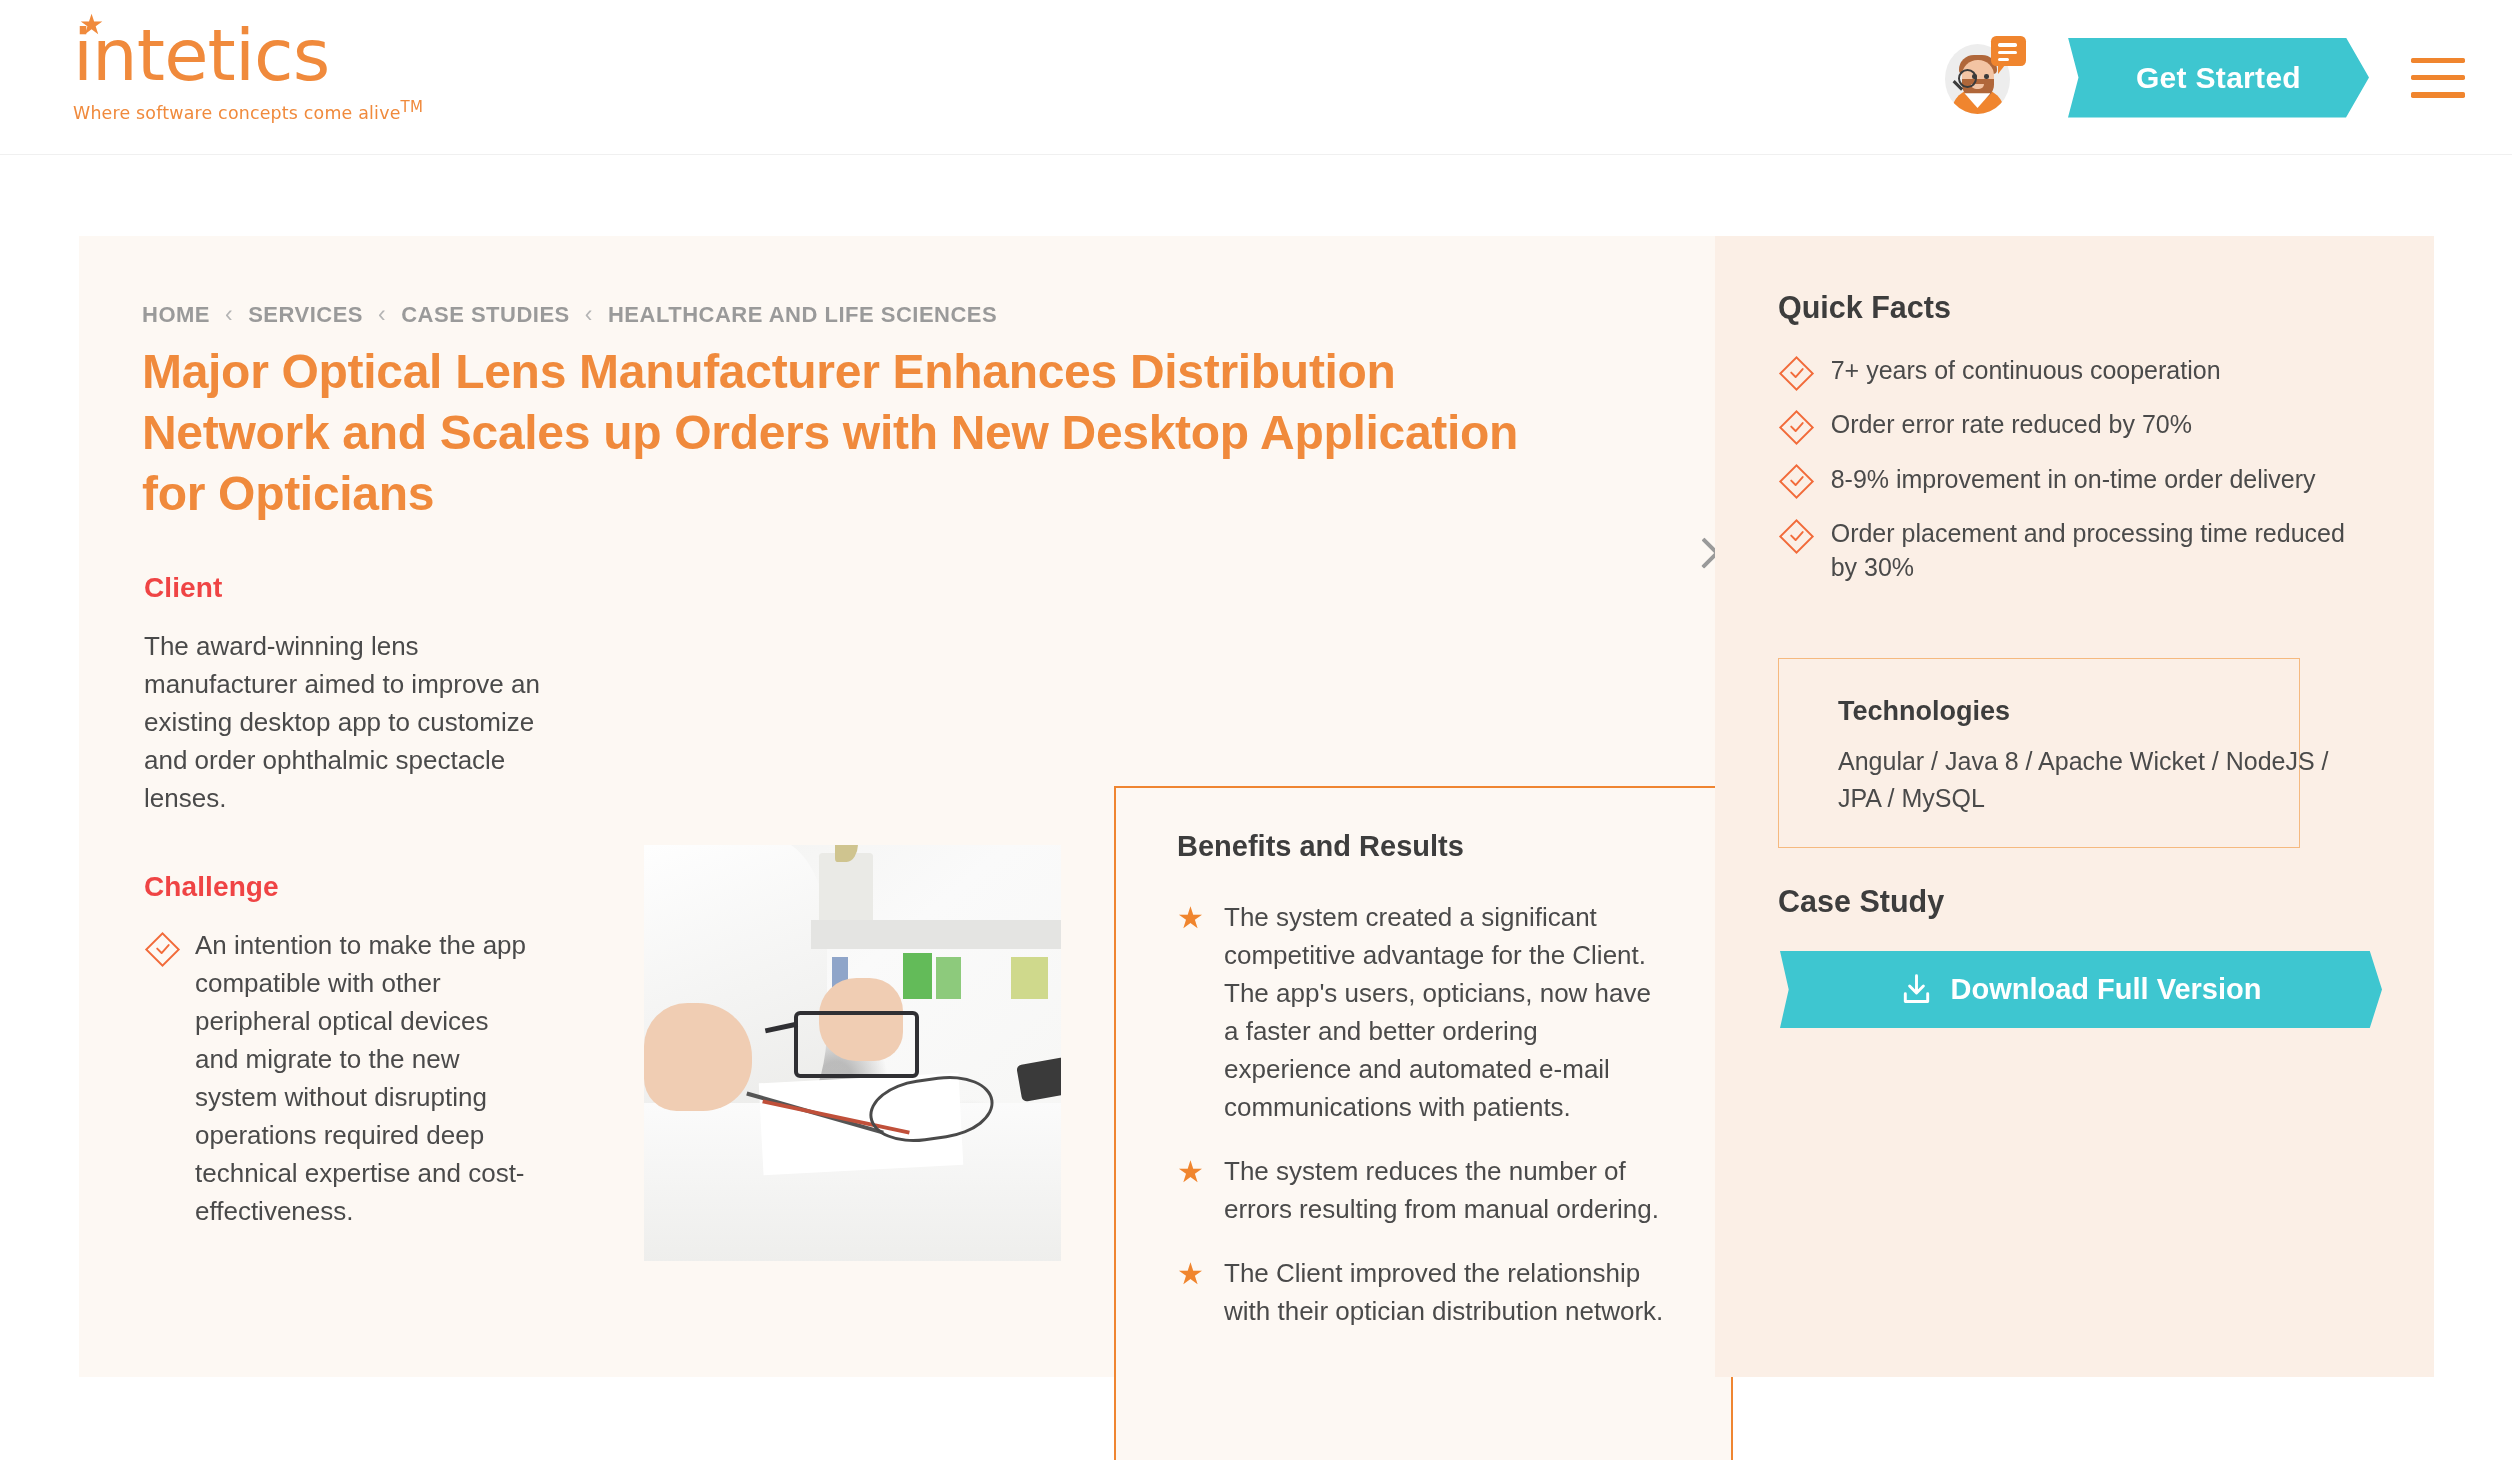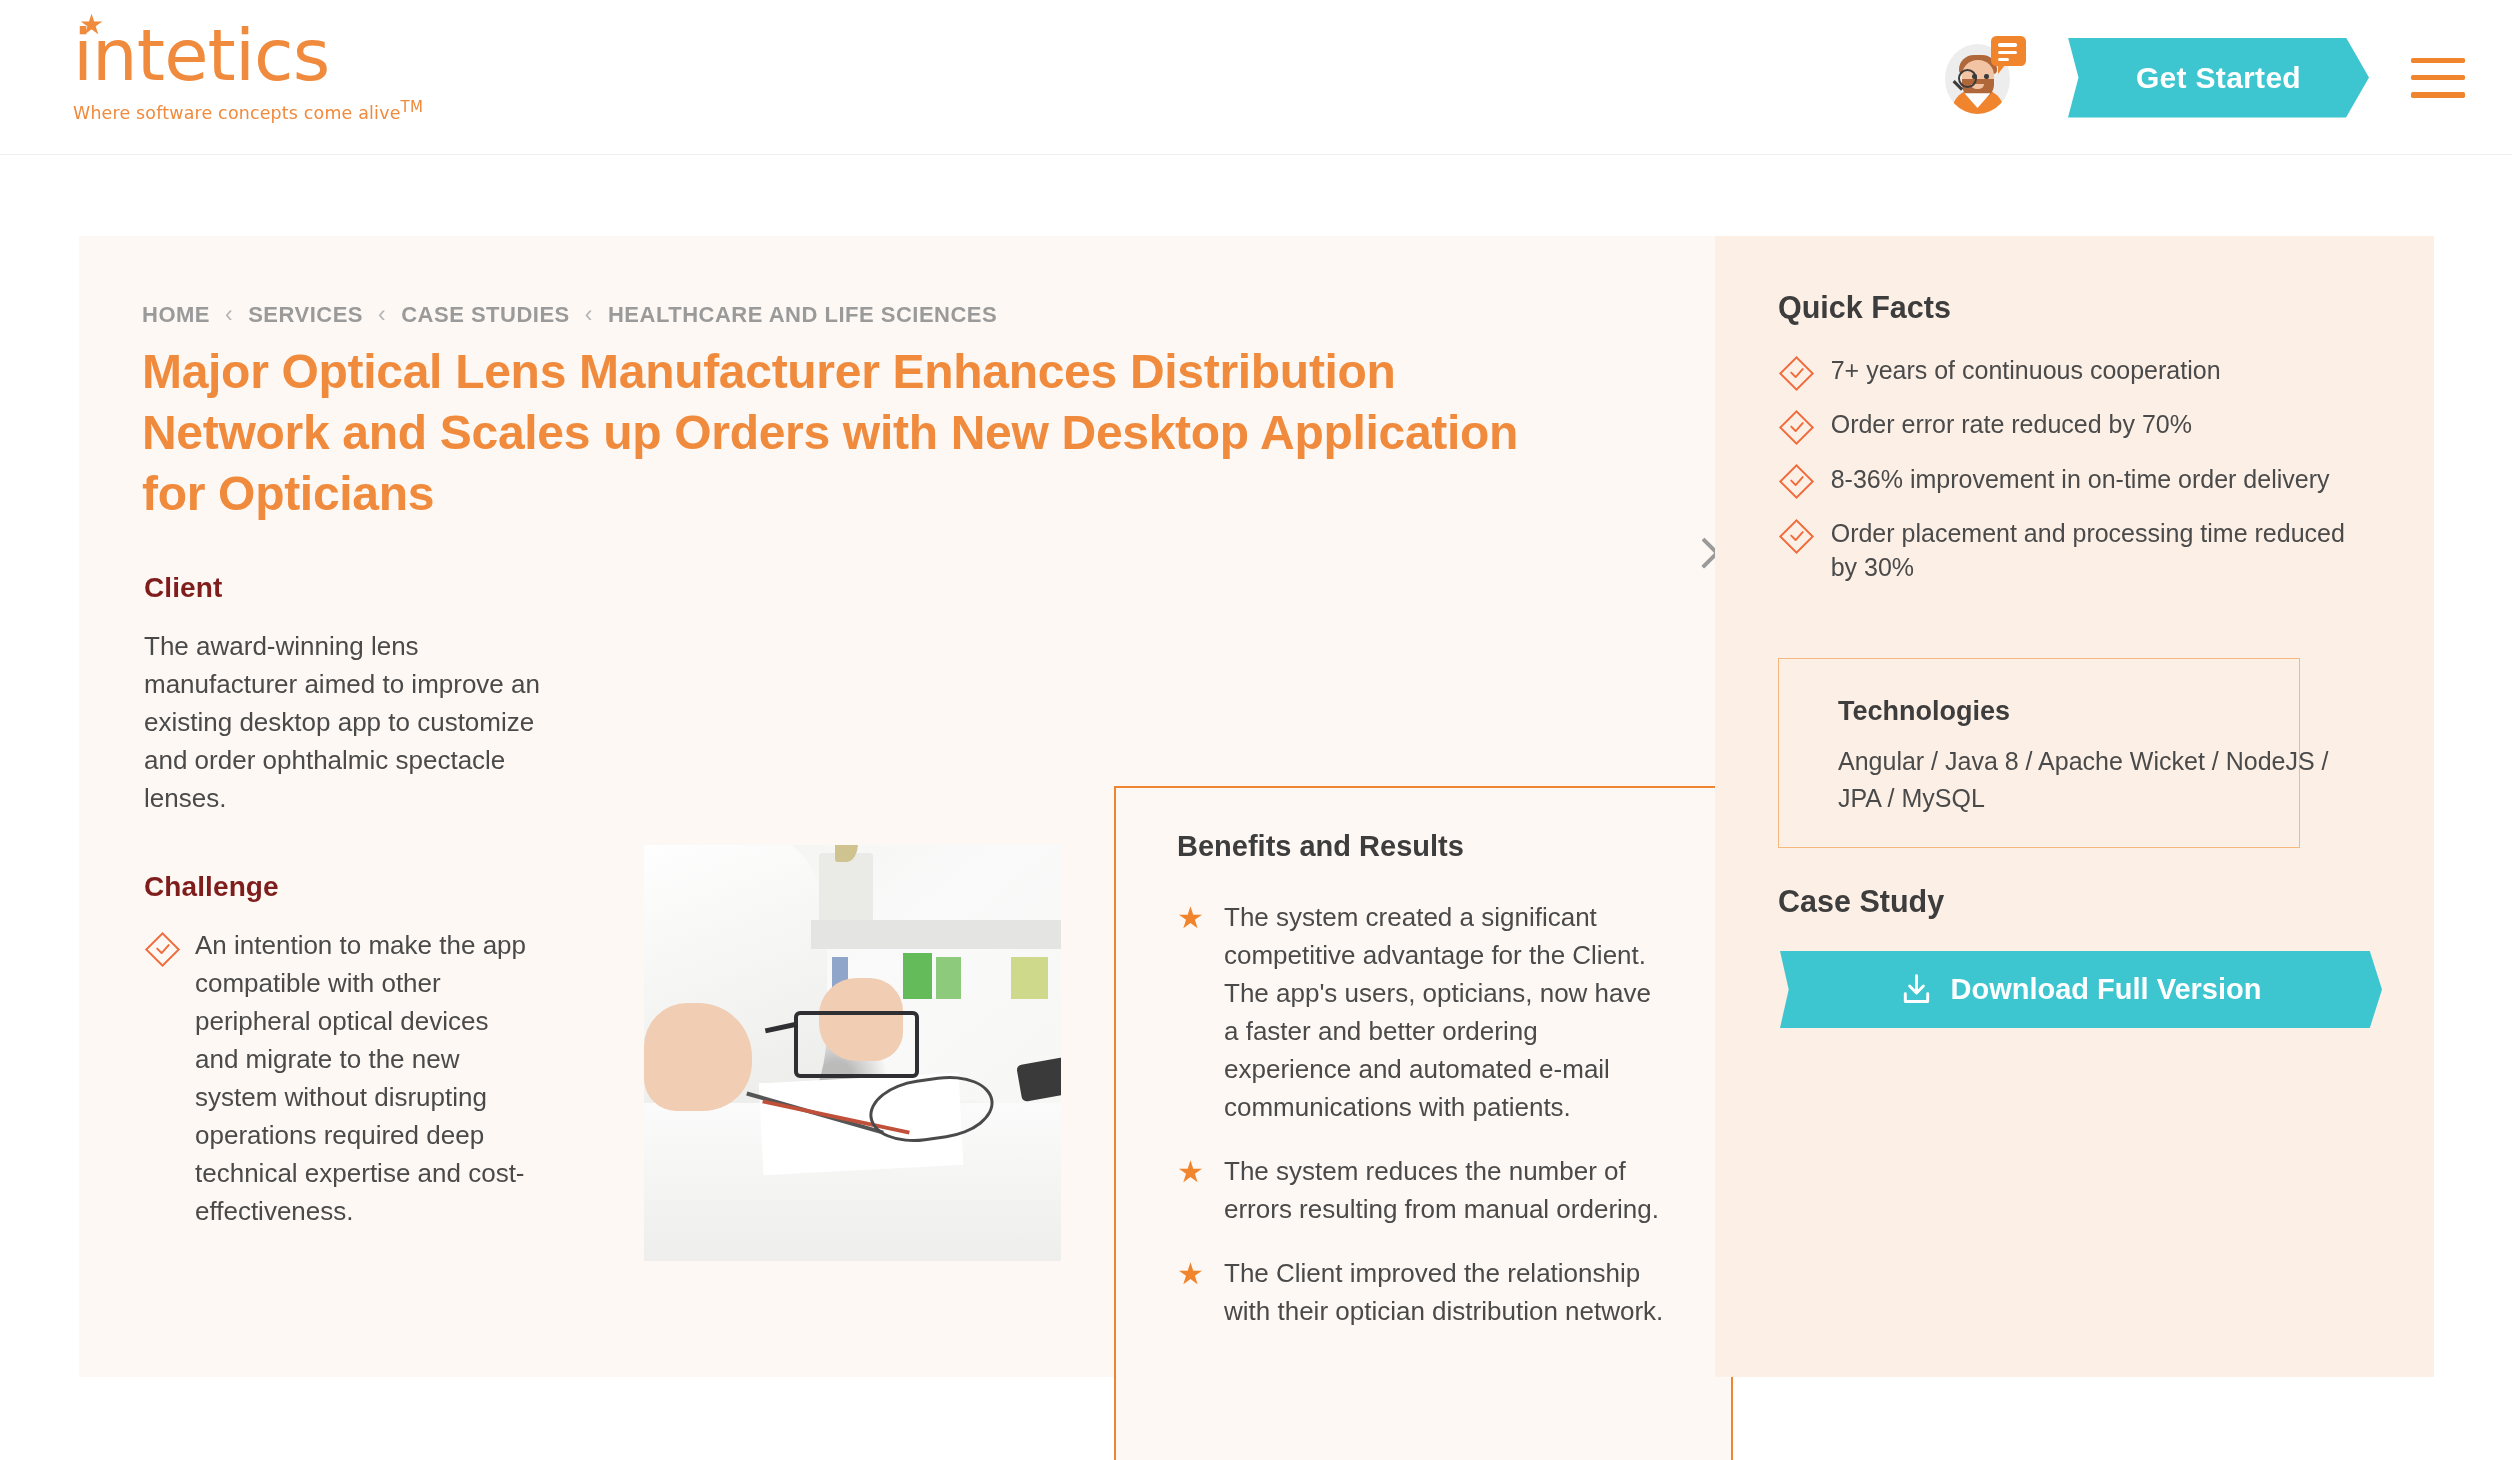--- a/index.html
+++ b/index.html
@@ -128,21 +128,21 @@
 
   .case-title {
     position: absolute; left: 63px; top: 105px; width: 1431px;
     font-size: 48px; line-height: 61px; font-weight: bold;
     color: #f08a3c; letter-spacing: -0.3px;
     font-family: "Liberation Sans", sans-serif;
   }
 
   .col-left { position: absolute; left: 65px; top: 336px; width: 406px; }
   .sec-head {
-    font-size: 28px; font-weight: bold; color: #7f1d1d;
+    font-size: 28px; font-weight: bold; color: #ef4444;
     margin-bottom: 23px; letter-spacing: 0.1px;
   }
   .body-text {
     font-size: 26px; line-height: 38px; color: #4a4a4a;
     font-weight: 400;
   }
   .challenge-head { margin-top: 54px; }
   .challenge-item { display: flex; gap: 14px; margin-top: 23px; }
   .challenge-item .body-text { width: 342px; }
 
@@ -377,21 +377,21 @@
           <rect x="8" y="8" width="26" height="26" transform="rotate(45 21 21)" fill="none" stroke="#f26b3a" stroke-width="2.2"></rect>
           <polyline points="15,20 20,25 28,16" fill="none" stroke="#f26b3a" stroke-width="2.2" stroke-linecap="round" stroke-linejoin="round"></polyline>
         </svg>
         <div class="fact-text">Order error rate reduced by 70%</div>
       </div>
       <div class="fact-item">
         <svg class="fact-diamond" viewBox="0 0 42 42">
           <rect x="8" y="8" width="26" height="26" transform="rotate(45 21 21)" fill="none" stroke="#f26b3a" stroke-width="2.2"></rect>
           <polyline points="15,20 20,25 28,16" fill="none" stroke="#f26b3a" stroke-width="2.2" stroke-linecap="round" stroke-linejoin="round"></polyline>
         </svg>
-        <div class="fact-text">8-36% improvement in on-time order delivery</div>
+        <div class="fact-text">8-9% improvement in on-time order delivery</div>
       </div>
       <div class="fact-item">
         <svg class="fact-diamond" viewBox="0 0 42 42">
           <rect x="8" y="8" width="26" height="26" transform="rotate(45 21 21)" fill="none" stroke="#f26b3a" stroke-width="2.2"></rect>
           <polyline points="15,20 20,25 28,16" fill="none" stroke="#f26b3a" stroke-width="2.2" stroke-linecap="round" stroke-linejoin="round"></polyline>
         </svg>
         <div class="fact-text">Order placement and processing time reduced by 30%</div>
       </div>
     </div>
 

